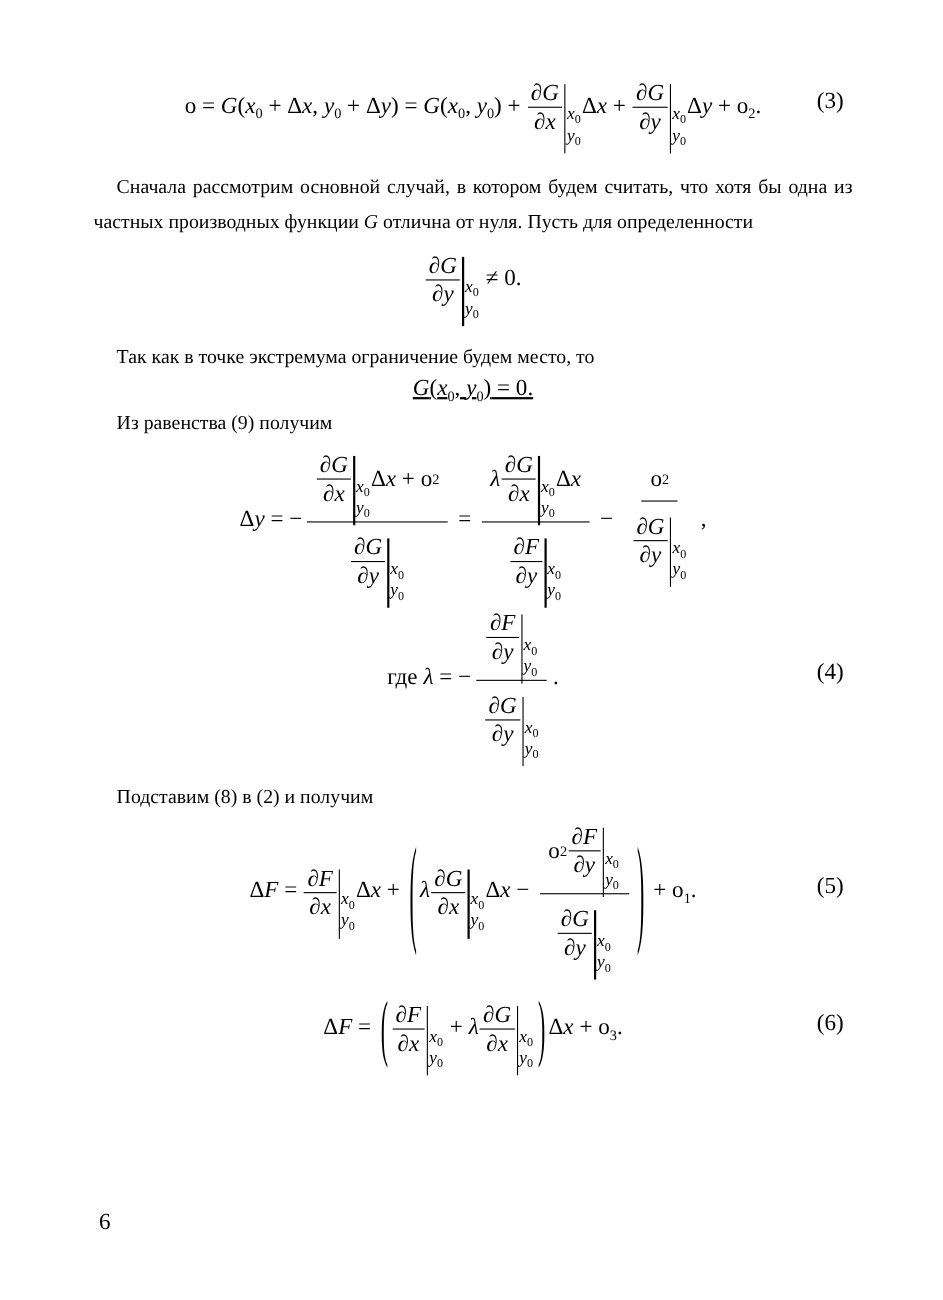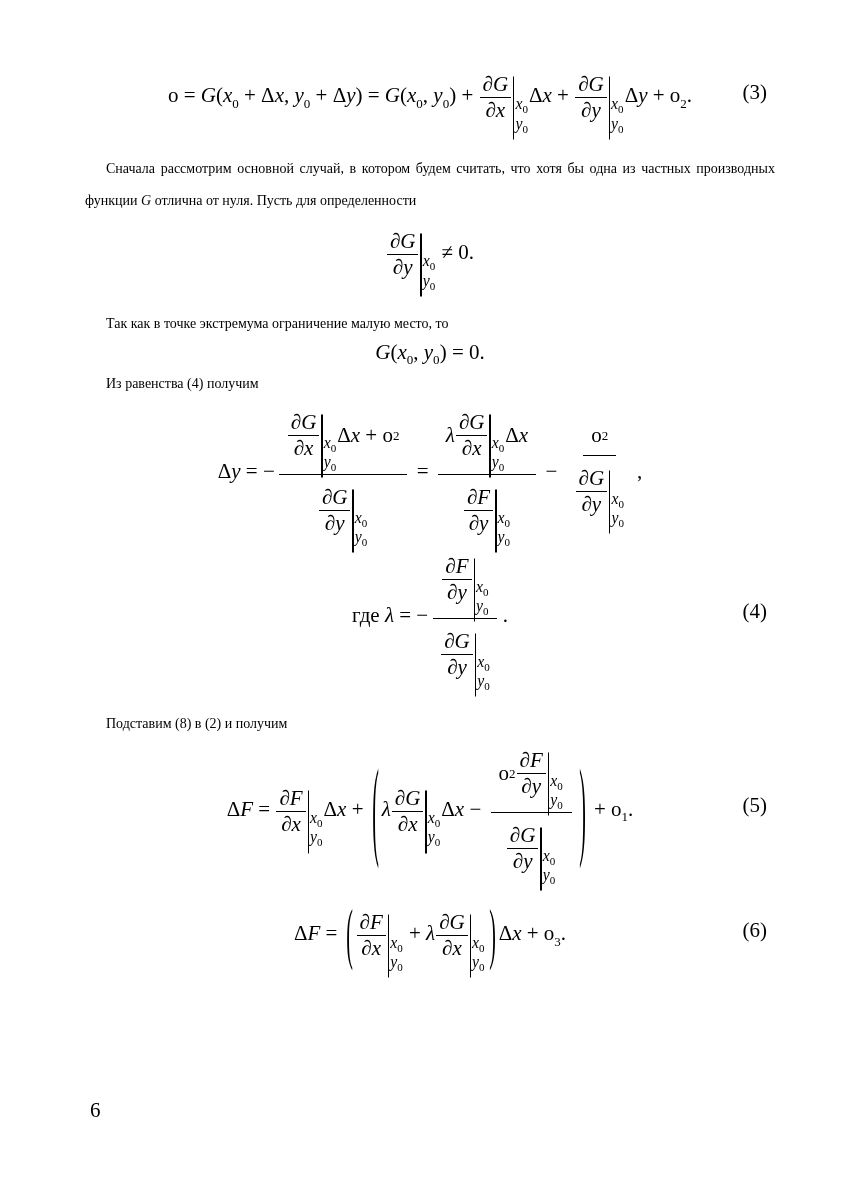--- a/index.html
+++ b/index.html
@@ -2,21 +2,21 @@
 <html><head>
 <meta charset="utf-8">
 <style>
   html,body{margin:0;padding:0;}
   body{
     width:857px;height:1182px;background:#ffffff;color:#000;
     font-family:"Liberation Serif","DejaVu Serif",serif;
     position:relative;overflow:hidden;
   }
   .page{position:absolute;inset:0;padding:46px 82px 4px 85px;box-sizing:border-box;overflow:hidden;border-radius:14px;}
-  .para{font-size:14px;line-height:32px;text-align:justify;text-indent:21px;margin:0;}
+  .para{font-size:18px;line-height:32px;text-align:justify;text-indent:21px;margin:0;}
   i,.it{font-style:italic;}
   sub{font-size:0.62em;line-height:1;}
   
   .disp{font-size:21px;text-align:center;position:relative;}
   .disp span,.disp i,.disp sub{white-space:pre;}
   .eqnum{position:absolute;right:8px;top:50%;transform:translateY(calc(-50% - 6px));font-style:normal;}
   
   .frac{display:inline-flex;flex-direction:column;align-items:center;vertical-align:middle;line-height:1.1;text-align:center;}
   .fn{border-bottom:1.4px solid #000;padding:0 3px 1px;display:block;}
   .fd{padding:1px 3px 0;display:block;}
@@ -29,42 +29,42 @@
   
   .bfrac{display:inline-flex;flex-direction:column;align-items:center;vertical-align:middle;margin:0 4px;}
   .bnum{display:flex;align-items:center;justify-content:center;border-bottom:1.4px solid #000;padding:0 8px 7px;}
   .bden{display:flex;align-items:center;justify-content:center;padding:4px 8px 0;}
   
   .bp{display:inline-block;vertical-align:middle;transform:scaleY(var(--s,3)) scaleX(0.95);margin:0 3px;}
   .pageno{position:absolute;left:90px;top:1098px;font-size:21px;}
   
   #eq3{margin:20px 0 24px;}
   #eqneq{margin:6px 0 22px;}
-  #eqg0{margin:0 0 2px;}
+  #eqg0{margin:0 0 2px;text-decoration:underline;}
   #eqdy{margin:4px 0 6px;}
   #eq4{margin:0 0 22px;}
   #eq5{margin:2px 0 24px;}
   #eq6{margin:8px 0 0;}
 </style>
 </head>
 <body>
 
 <div class="page">
 
   <div class="disp" id="eq3"><span>o</span><span> = </span><i>G</i><span>(</span><i>x</i><sub>0</sub><span> + </span><span>Δ</span><i>x</i><span>, </span><i>y</i><sub>0</sub><span> + </span><span>Δ</span><i>y</i><span>)</span><span> = </span><i>G</i><span>(</span><i>x</i><sub>0</sub><span>, </span><i>y</i><sub>0</sub><span>)</span><span> + </span><span class="deval"><span class="frac"><span class="fn it">∂G</span><span class="fd it">∂x</span></span><span class="vbar"></span><span class="evsub"><span class="evline">x<sub>0</sub></span><span class="evline">y<sub>0</sub></span></span></span><span>Δ</span><i>x</i><span> + </span><span class="deval"><span class="frac"><span class="fn it">∂G</span><span class="fd it">∂y</span></span><span class="vbar"></span><span class="evsub"><span class="evline">x<sub>0</sub></span><span class="evline">y<sub>0</sub></span></span></span><span>Δ</span><i>y</i><span> + </span><span>o</span><sub>2</sub><span>.</span><span class="eqnum">(3)</span></div>
 
   <p class="para"><span>Сначала рассмотрим основной случай, в котором будем считать, что хотя бы одна из частных производных функции </span><i>G</i><span> отлична от нуля. Пусть для определенности</span></p>
 
   <div class="disp" id="eqneq"><span class="deval"><span class="frac"><span class="fn it">∂G</span><span class="fd it">∂y</span></span><span class="vbar"></span><span class="evsub"><span class="evline">x<sub>0</sub></span><span class="evline">y<sub>0</sub></span></span></span><span> ≠ 0.</span></div>
 
-  <p class="para"><span>Так как в точке экстремума ограничение малую место, то</span></p>
+  <p class="para"><span>Так как в точке экстремума ограничение будем место, то</span></p>
 
   <div class="disp" id="eqg0"><i>G</i><span>(</span><i>x</i><sub>0</sub><span>, </span><i>y</i><sub>0</sub><span>)</span><span> = 0.</span></div>
 
-  <p class="para"><span>Из равенства (4) получим</span></p>
+  <p class="para"><span>Из равенства (9) получим</span></p>
 
   <div class="disp" id="eqdy"><span>Δ</span><i>y</i><span> = −</span><span class="bfrac"><span class="bnum"><span class="deval"><span class="frac"><span class="fn it">∂G</span><span class="fd it">∂x</span></span><span class="vbar"></span><span class="evsub"><span class="evline">x<sub>0</sub></span><span class="evline">y<sub>0</sub></span></span></span><span>Δ</span><i>x</i><span> + </span><span>o</span><sub>2</sub></span><span class="bden"><span class="deval"><span class="frac"><span class="fn it">∂G</span><span class="fd it">∂y</span></span><span class="vbar"></span><span class="evsub"><span class="evline">x<sub>0</sub></span><span class="evline">y<sub>0</sub></span></span></span></span></span><span> = </span><span class="bfrac"><span class="bnum"><i>λ</i><span class="deval"><span class="frac"><span class="fn it">∂G</span><span class="fd it">∂x</span></span><span class="vbar"></span><span class="evsub"><span class="evline">x<sub>0</sub></span><span class="evline">y<sub>0</sub></span></span></span><span>Δ</span><i>x</i></span><span class="bden"><span class="deval"><span class="frac"><span class="fn it">∂F</span><span class="fd it">∂y</span></span><span class="vbar"></span><span class="evsub"><span class="evline">x<sub>0</sub></span><span class="evline">y<sub>0</sub></span></span></span></span></span><span> − </span><span class="bfrac"><span class="bnum"><span>o</span><sub>2</sub></span><span class="bden"><span class="deval"><span class="frac"><span class="fn it">∂G</span><span class="fd it">∂y</span></span><span class="vbar"></span><span class="evsub"><span class="evline">x<sub>0</sub></span><span class="evline">y<sub>0</sub></span></span></span></span></span><span>,</span></div>
 
   <div class="disp" id="eq4"><span>где </span><i>λ</i><span> = −</span><span class="bfrac"><span class="bnum"><span class="deval"><span class="frac"><span class="fn it">∂F</span><span class="fd it">∂y</span></span><span class="vbar"></span><span class="evsub"><span class="evline">x<sub>0</sub></span><span class="evline">y<sub>0</sub></span></span></span></span><span class="bden"><span class="deval"><span class="frac"><span class="fn it">∂G</span><span class="fd it">∂y</span></span><span class="vbar"></span><span class="evsub"><span class="evline">x<sub>0</sub></span><span class="evline">y<sub>0</sub></span></span></span></span></span><span>.</span><span class="eqnum">(4)</span></div>
 
   <p class="para"><span>Подставим (8) в (2) и получим</span></p>
 
   <div class="disp" id="eq5"><span>Δ</span><i>F</i><span> = </span><span class="deval"><span class="frac"><span class="fn it">∂F</span><span class="fd it">∂x</span></span><span class="vbar"></span><span class="evsub"><span class="evline">x<sub>0</sub></span><span class="evline">y<sub>0</sub></span></span></span><span>Δ</span><i>x</i><span> + </span><span class="bp" style="--s:5.2">(</span><i>λ</i><span class="deval"><span class="frac"><span class="fn it">∂G</span><span class="fd it">∂x</span></span><span class="vbar"></span><span class="evsub"><span class="evline">x<sub>0</sub></span><span class="evline">y<sub>0</sub></span></span></span><span>Δ</span><i>x</i><span> − </span><span class="bfrac"><span class="bnum"><span>o</span><sub>2</sub><span class="deval"><span class="frac"><span class="fn it">∂F</span><span class="fd it">∂y</span></span><span class="vbar"></span><span class="evsub"><span class="evline">x<sub>0</sub></span><span class="evline">y<sub>0</sub></span></span></span></span><span class="bden"><span class="deval"><span class="frac"><span class="fn it">∂G</span><span class="fd it">∂y</span></span><span class="vbar"></span><span class="evsub"><span class="evline">x<sub>0</sub></span><span class="evline">y<sub>0</sub></span></span></span></span></span><span class="bp" style="--s:5.2">)</span><span> + </span><span>o</span><sub>1</sub><span>.</span><span class="eqnum">(5)</span></div>
 
 

